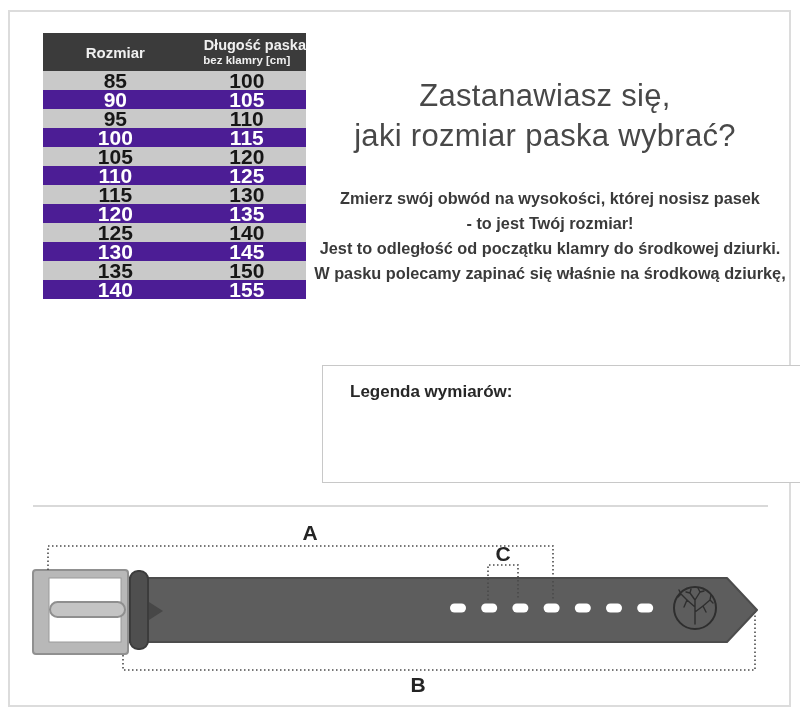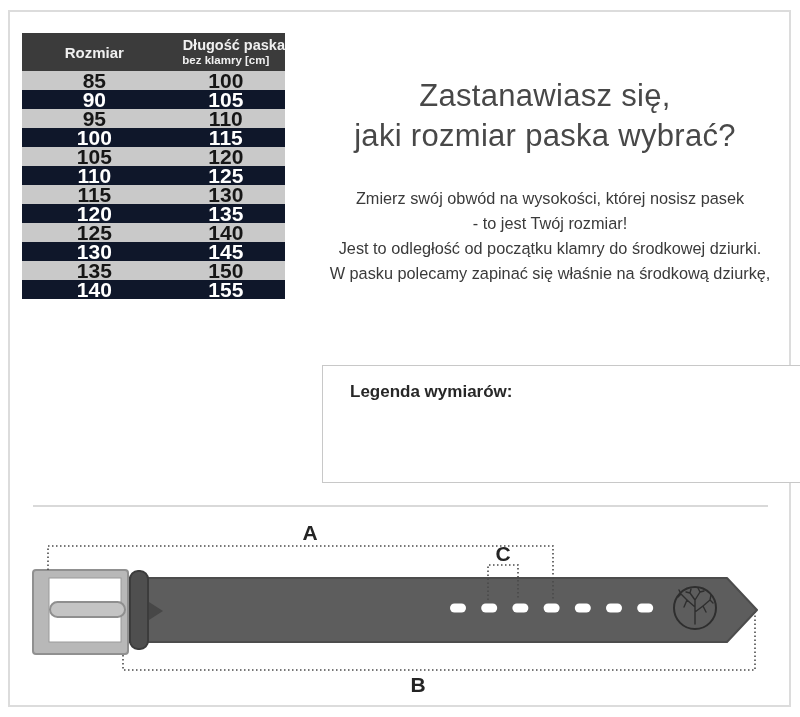--- a/index.html
+++ b/index.html
@@ -3,38 +3,38 @@
 <meta charset="utf-8">
 <style>
   * { margin:0; padding:0; box-sizing:border-box; }
   html,body { width:800px; height:717px; background:#ffffff;
     font-family:"Liberation Sans", sans-serif; position:relative; overflow:hidden; }
 
   .outer-frame { position:absolute; left:8px; top:10px; width:783px; height:697px;
     border:2px solid #dcdcdc; pointer-events:none; }
 
   
-  .size-table { position:absolute; left:22px; top:33px; width:263px; }
+  .size-table { position:absolute; left:43px; top:33px; width:263px; }
   .thead { display:flex; height:38px; background:#3b3b3b; color:#f0f0f0; align-items:center; }
   .th { text-align:center; font-weight:bold; }
   .th-size { flex:0 0 55%; font-size:15px; }
   .th-length { flex:0 0 45%; line-height:1.1; }
   .th-length .l1 { font-size:14.5px; display:block;text-align:right; }
   .th-length .l2 { font-size:11.5px; display:block; font-weight:bold; }
   .tr { display:flex; height:19px; align-items:center; font-weight:bold; font-size:21px; }
   .tr.light { background:#c9c9c9; color:#161616; }
-  .tr.dark  { background:#0f172a; color:#ffffff; }
+  .tr.dark  { background:#4c1d95; color:#ffffff; }
   .td-size   { flex:0 0 55%; text-align:center; }
   .td-length { flex:0 0 45%; text-align:center; }
 
   
   .main-heading { position:absolute; left:299px; top:76px; width:492px; text-align:center;
     font-weight:normal; font-size:31px; line-height:40px; color:#484848; letter-spacing:0.3px; }
   .intro { position:absolute; left:303px; top:186px; width:494px; text-align:center;
-    font-weight:normal; font-size:16.3px; line-height:25px; color:#3a3a3a; }
+    font-weight:bold; font-size:16.3px; line-height:25px; color:#3a3a3a; }
 
   .legend-box { position:absolute; left:322px; top:365px; width:482px; height:118px;
     background:#ffffff; border:1px solid #c8c8c8; padding:16px 10px 0 27px; }
   .legend-title { font-size:17px; font-weight:bold; color:#272727; margin-bottom:9px; }
   .legend-item { font-size:16.3px; color:#3a3a3a; line-height:24px; }
   .legend-item b { color:#1f1f1f; }
 
   .divider { position:absolute; left:33px; top:505px; width:735px; height:2px; background:#d9d9d9; }
 
   .diagram { position:absolute; left:0; top:500px; }

